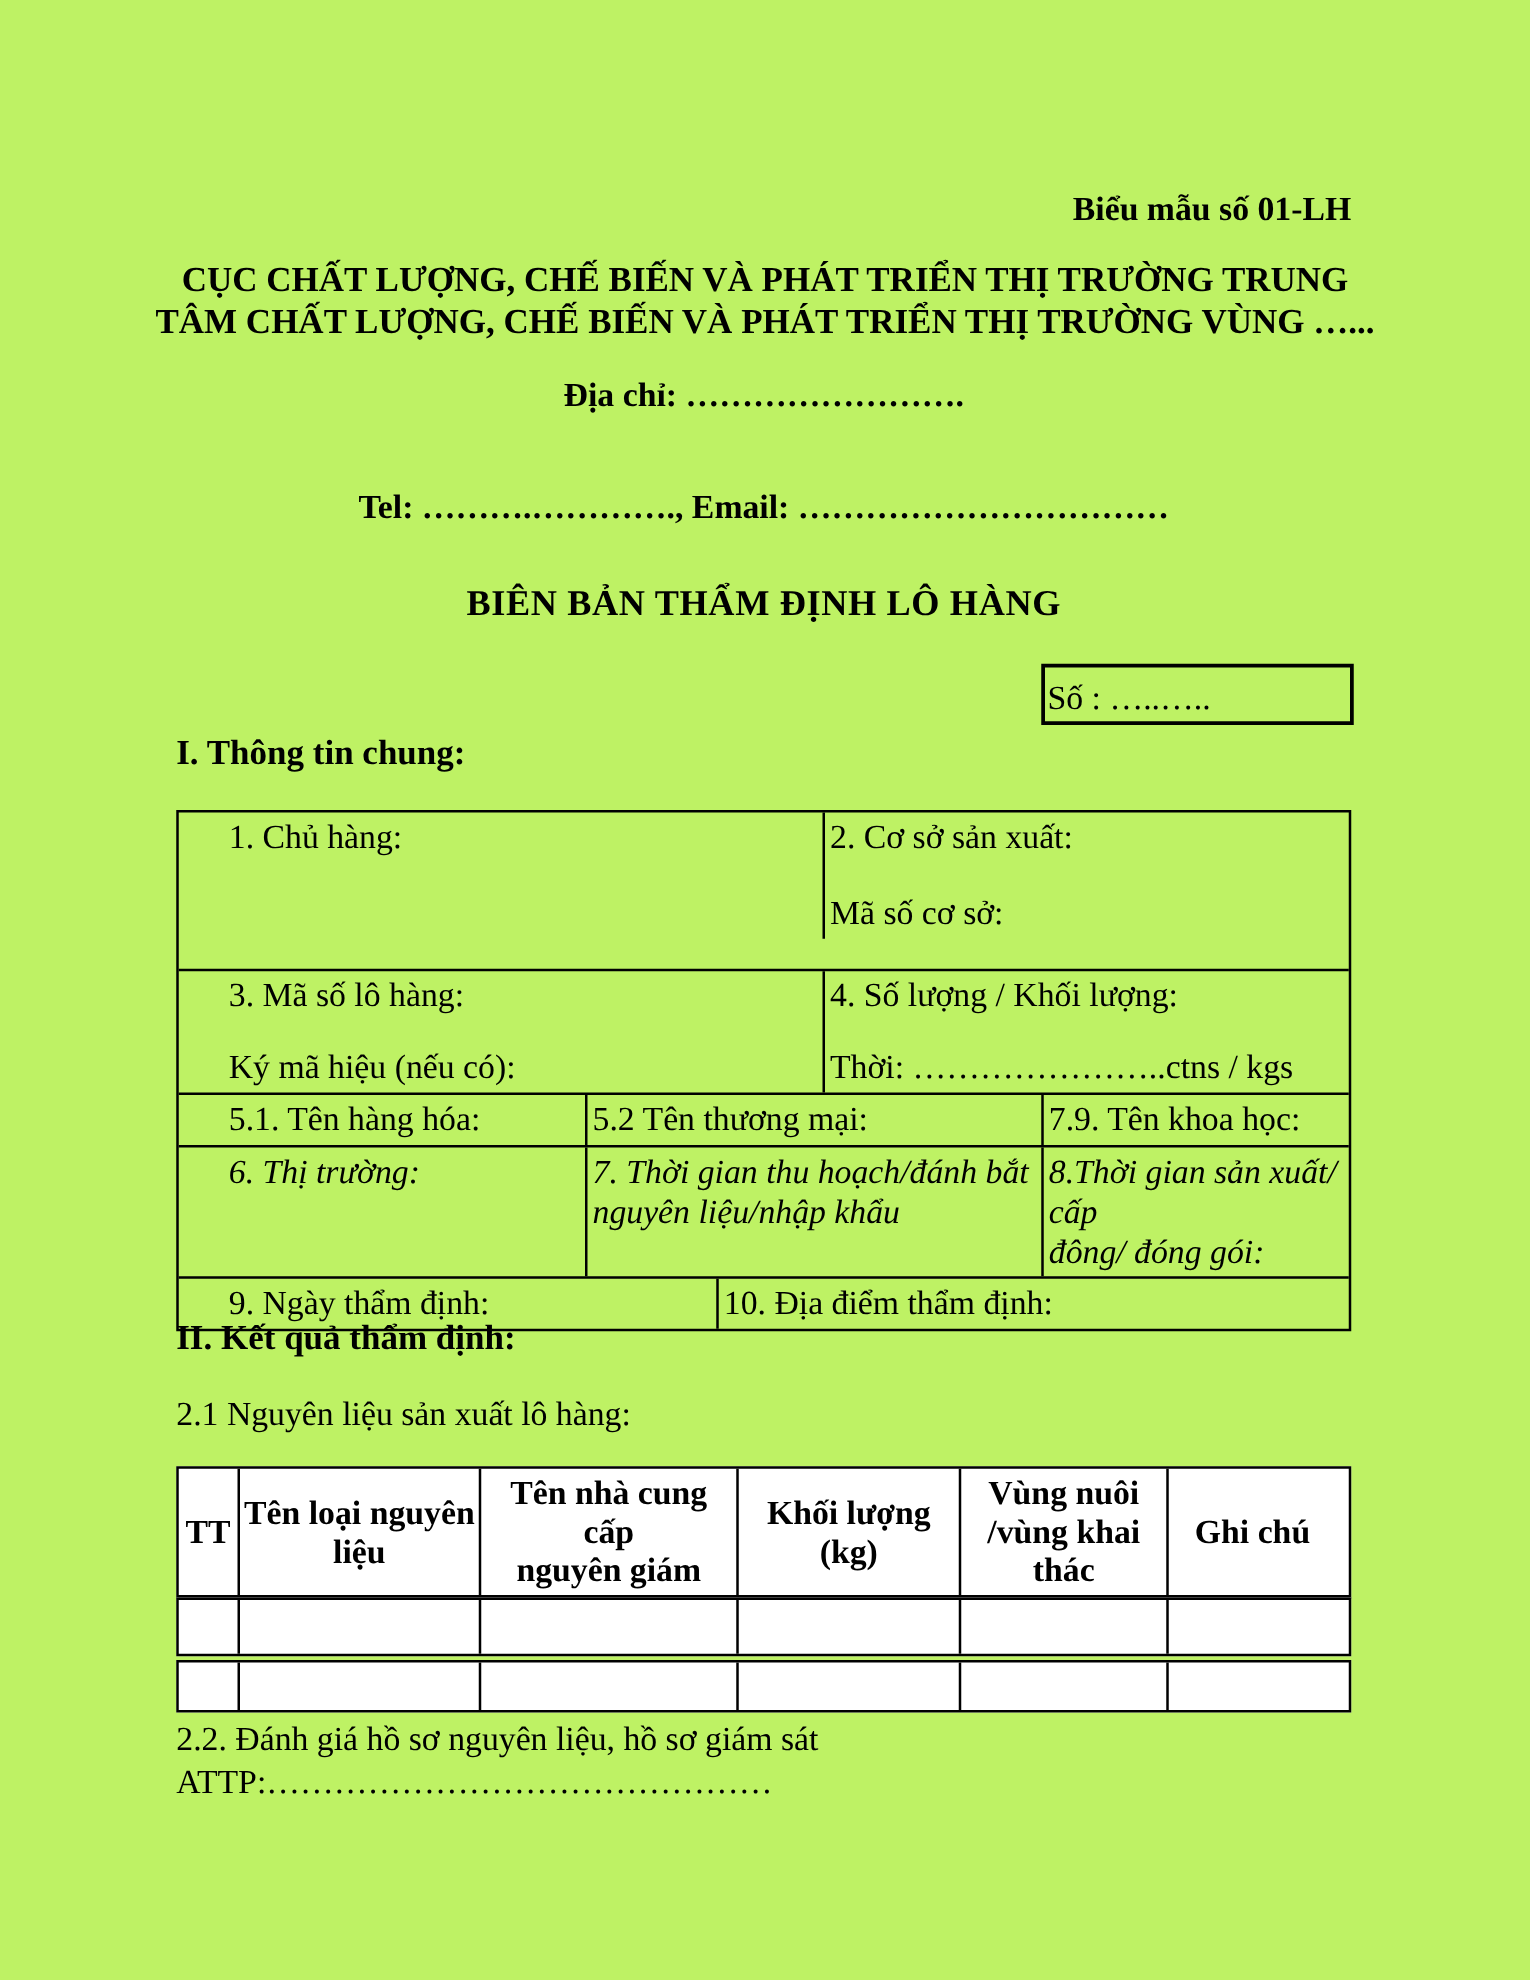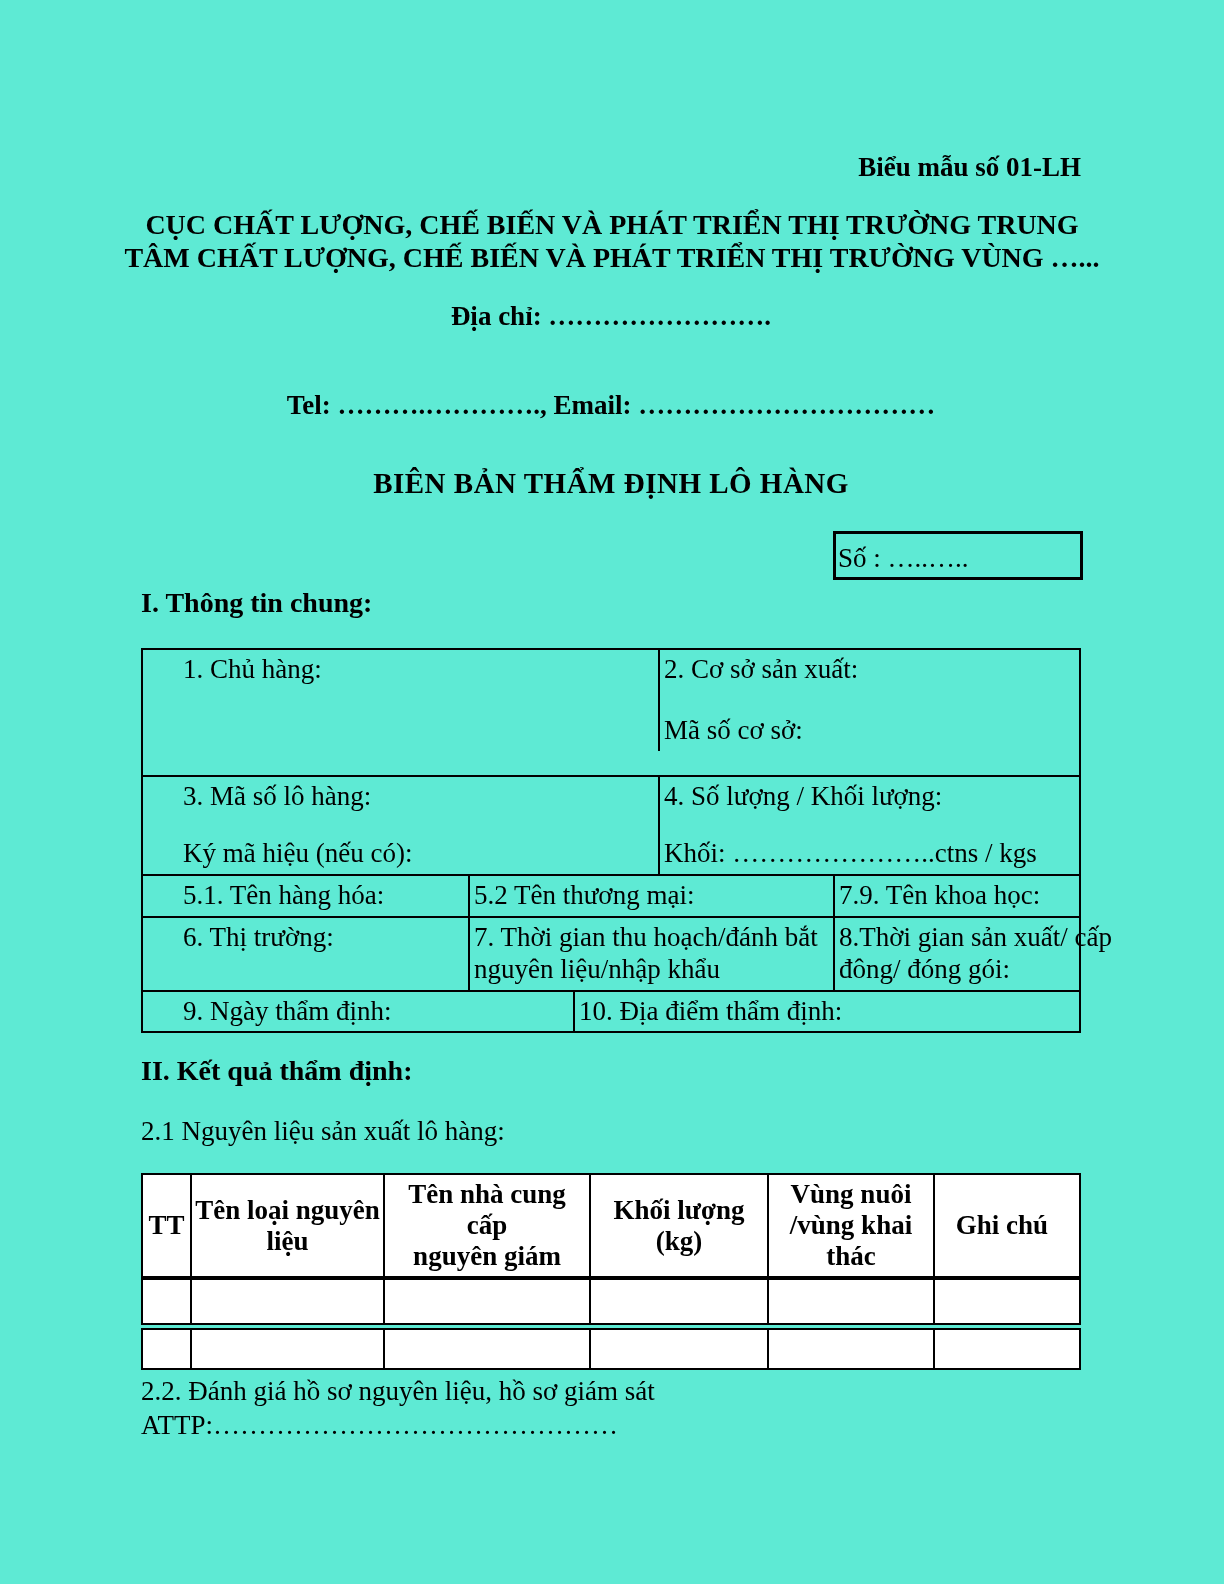--- a/index.html
+++ b/index.html
@@ -1,20 +1,20 @@
 <!DOCTYPE html>
 <html><head>
 <meta charset="utf-8">
 <style>
   html,body{margin:0;padding:0;background:#fff;}
   *{box-sizing:border-box;}
   .page{
     position:relative;
     width:1224px;height:1584px;
-    background:#5eead4;color:#000;
+    background:#bef264;color:#000;
     font-family:"Liberation Serif", serif;
     font-size:27px;line-height:1.18;
     overflow:hidden;
   }
   .abs{position:absolute;}
   .bold{font-weight:bold;}
   .center{text-align:center;}
   .right{text-align:right;}
   .ml{white-space:pre-line;}
 
@@ -42,21 +42,21 @@
   .t1 .trow{display:flex;padding-left:36px;}
   .t1 .trow + .trow{border-top:2px solid #000;}
   .t1 .tcell{
     padding:4px 3px 4px 4px;
     display:flex;flex-direction:column;justify-content:space-between;
   }
   .t1 .tcell + .tcell{border-left:2px solid #000;}
   .r12{min-height:101px;}
   .r2h{min-height:99px;margin-top:24px;}
   .r3h{min-height:41px;}
-  .r4h{min-height:72px;}
+  .r4h{min-height:72px;font-style:italic;}
   .r5h{min-height:39px;}
   .w-a{width:479px;flex:0 0 auto;}
   .w-b{width:440px;flex:0 0 auto;}
   .w-c1{width:289px;flex:0 0 auto;}
   .w-c2{width:365px;flex:0 0 auto;}
   .w-c3{width:282px;flex:0 0 auto;}
   .w-d1{width:394px;flex:0 0 auto;}
   .w-d2{width:542px;flex:0 0 auto;}
 
   
@@ -110,21 +110,21 @@
         <div>Mã số cơ sở:</div>
       </div>
     </div>
     <div class="trow r2h">
       <div class="tcell w-a">
         <div>3. Mã số lô hàng:</div>
         <div>Ký mã hiệu (nếu có):</div>
       </div>
       <div class="tcell w-b">
         <div>4. Số lượng / Khối lượng:</div>
-        <div>Khối: …………………..ctns / kgs</div>
+        <div>Thời: …………………..ctns / kgs</div>
       </div>
     </div>
     <div class="trow r3h">
       <div class="tcell w-c1">
         <div>5.1. Tên hàng hóa:</div>
       </div>
       <div class="tcell w-c2">
         <div>5.2 Tên thương mại:</div>
       </div>
       <div class="tcell w-c3">

